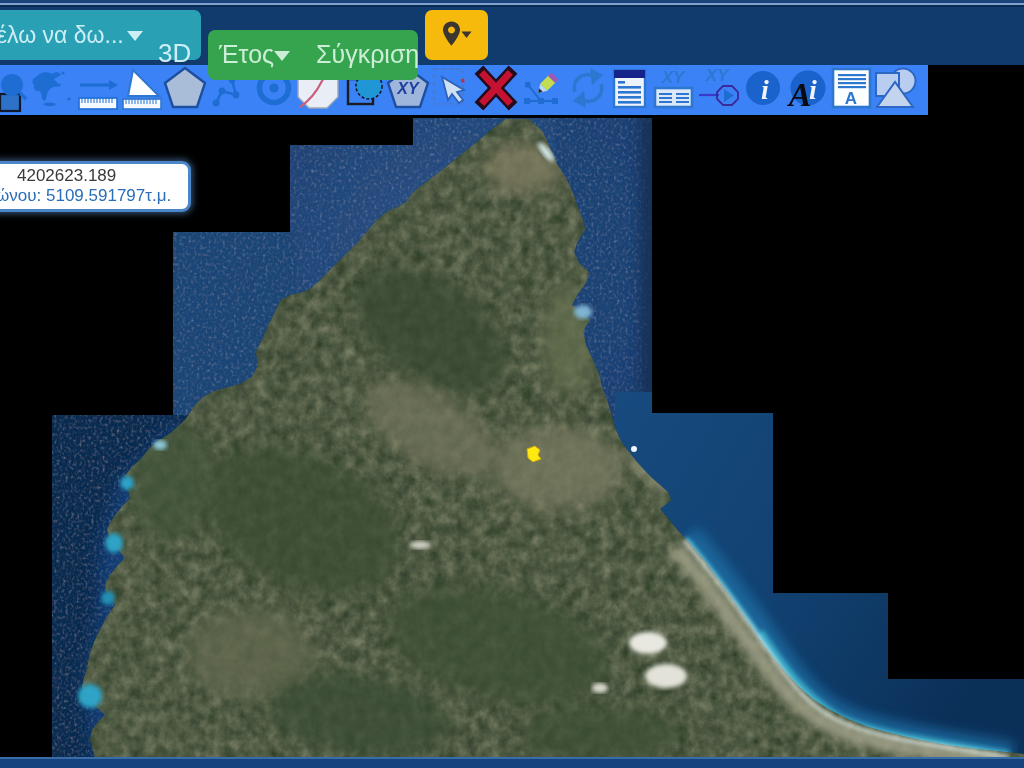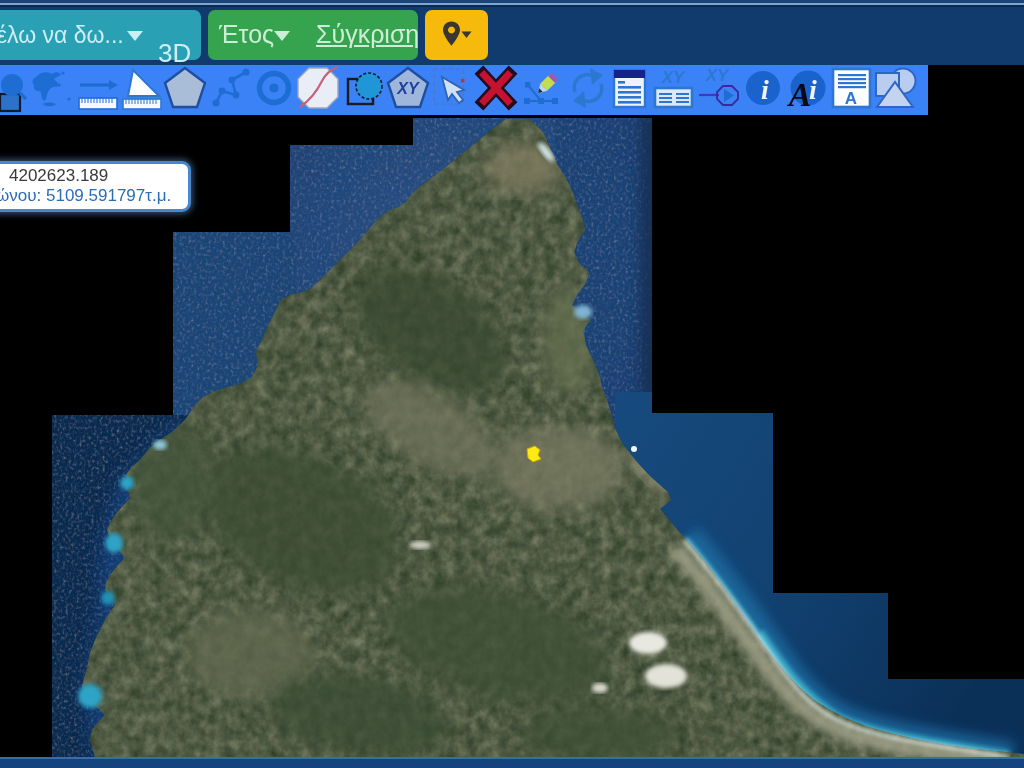--- a/index.html
+++ b/index.html
@@ -8,34 +8,34 @@
 
 #nav{position:absolute;left:0;top:0;width:1024px;height:65px;background:#113a6d;z-index:30;}
 #nav .topline{position:absolute;left:0;top:0;width:100%;height:3px;background:#1c4478;}
 #nav .lightline{position:absolute;left:0;top:3px;width:100%;height:2px;background:#7ea2d2;}
 #nav .darkline{position:absolute;left:0;top:5px;width:100%;height:2px;background:#0a2a52;}
 .btn{position:absolute;top:10px;height:50px;border-radius:7px;display:flex;align-items:center;}
 #btn-teal{left:-62px;width:263px;background:#2aa0b4;color:#cdeef4;font-size:23px;}
 #btn-teal .t1{position:absolute;left:46px;top:12px;white-space:nowrap;}
 #btn-teal .caret{position:absolute;left:189px;top:21px;}
 #btn-teal .t2{position:absolute;left:220px;top:28px;font-size:26px;}
-#btn-green{left:208px;width:210px;background:#36a44f;color:#cdeed6;font-size:25px;}
+#btn-green{left:208px;width:210px;background:#36a44f;color:#cdeed6;font-size:25px;margin-top:20px;}
 #btn-green .t1{position:absolute;left:11px;top:10px;}
 #btn-green .caret{position:absolute;left:66px;top:21px;}
-#btn-green .t2{position:absolute;left:108px;top:10px;text-decoration:underline;}
+#btn-green .t2{position:absolute;left:108px;top:10px;}
 #btn-yellow{left:425px;width:63px;background:#f5ba0c;color:#3b3630;justify-content:center;}
 .caret{width:0;height:0;border-left:8px solid transparent;border-right:8px solid transparent;border-top:10px solid currentColor;display:inline-block;}
 
 #toolbar{position:absolute;left:0;top:65px;width:928px;height:50px;background:#3b82f6;z-index:25;display:flex;align-items:center;}
 #toolbar svg{display:block;}
 
 #tip{position:absolute;left:-12px;top:161px;width:197px;height:43px;background:#fff;
 border:3px solid #4a86c8;border-radius:9px;z-index:20;box-shadow:0 0 6px 2px rgba(90,140,200,.55);
 font-size:17px;line-height:20px;padding-top:2px;}
-#tip .l1{color:#3a3a3a;margin-left:18px;}
+#tip .l1{color:#3a3a3a;margin-left:26px;}
 #tip .l2{color:#2a6db8;margin-left:5px;white-space:nowrap;}
 
 #map{position:absolute;left:0;top:0;z-index:1;}
 </style>
 </head>
 <body>
 <div id="page">
   <svg id="map" width="1024" height="768" viewBox="0 0 1024 768">
 <defs>
 <clipPath id="imgclip">

